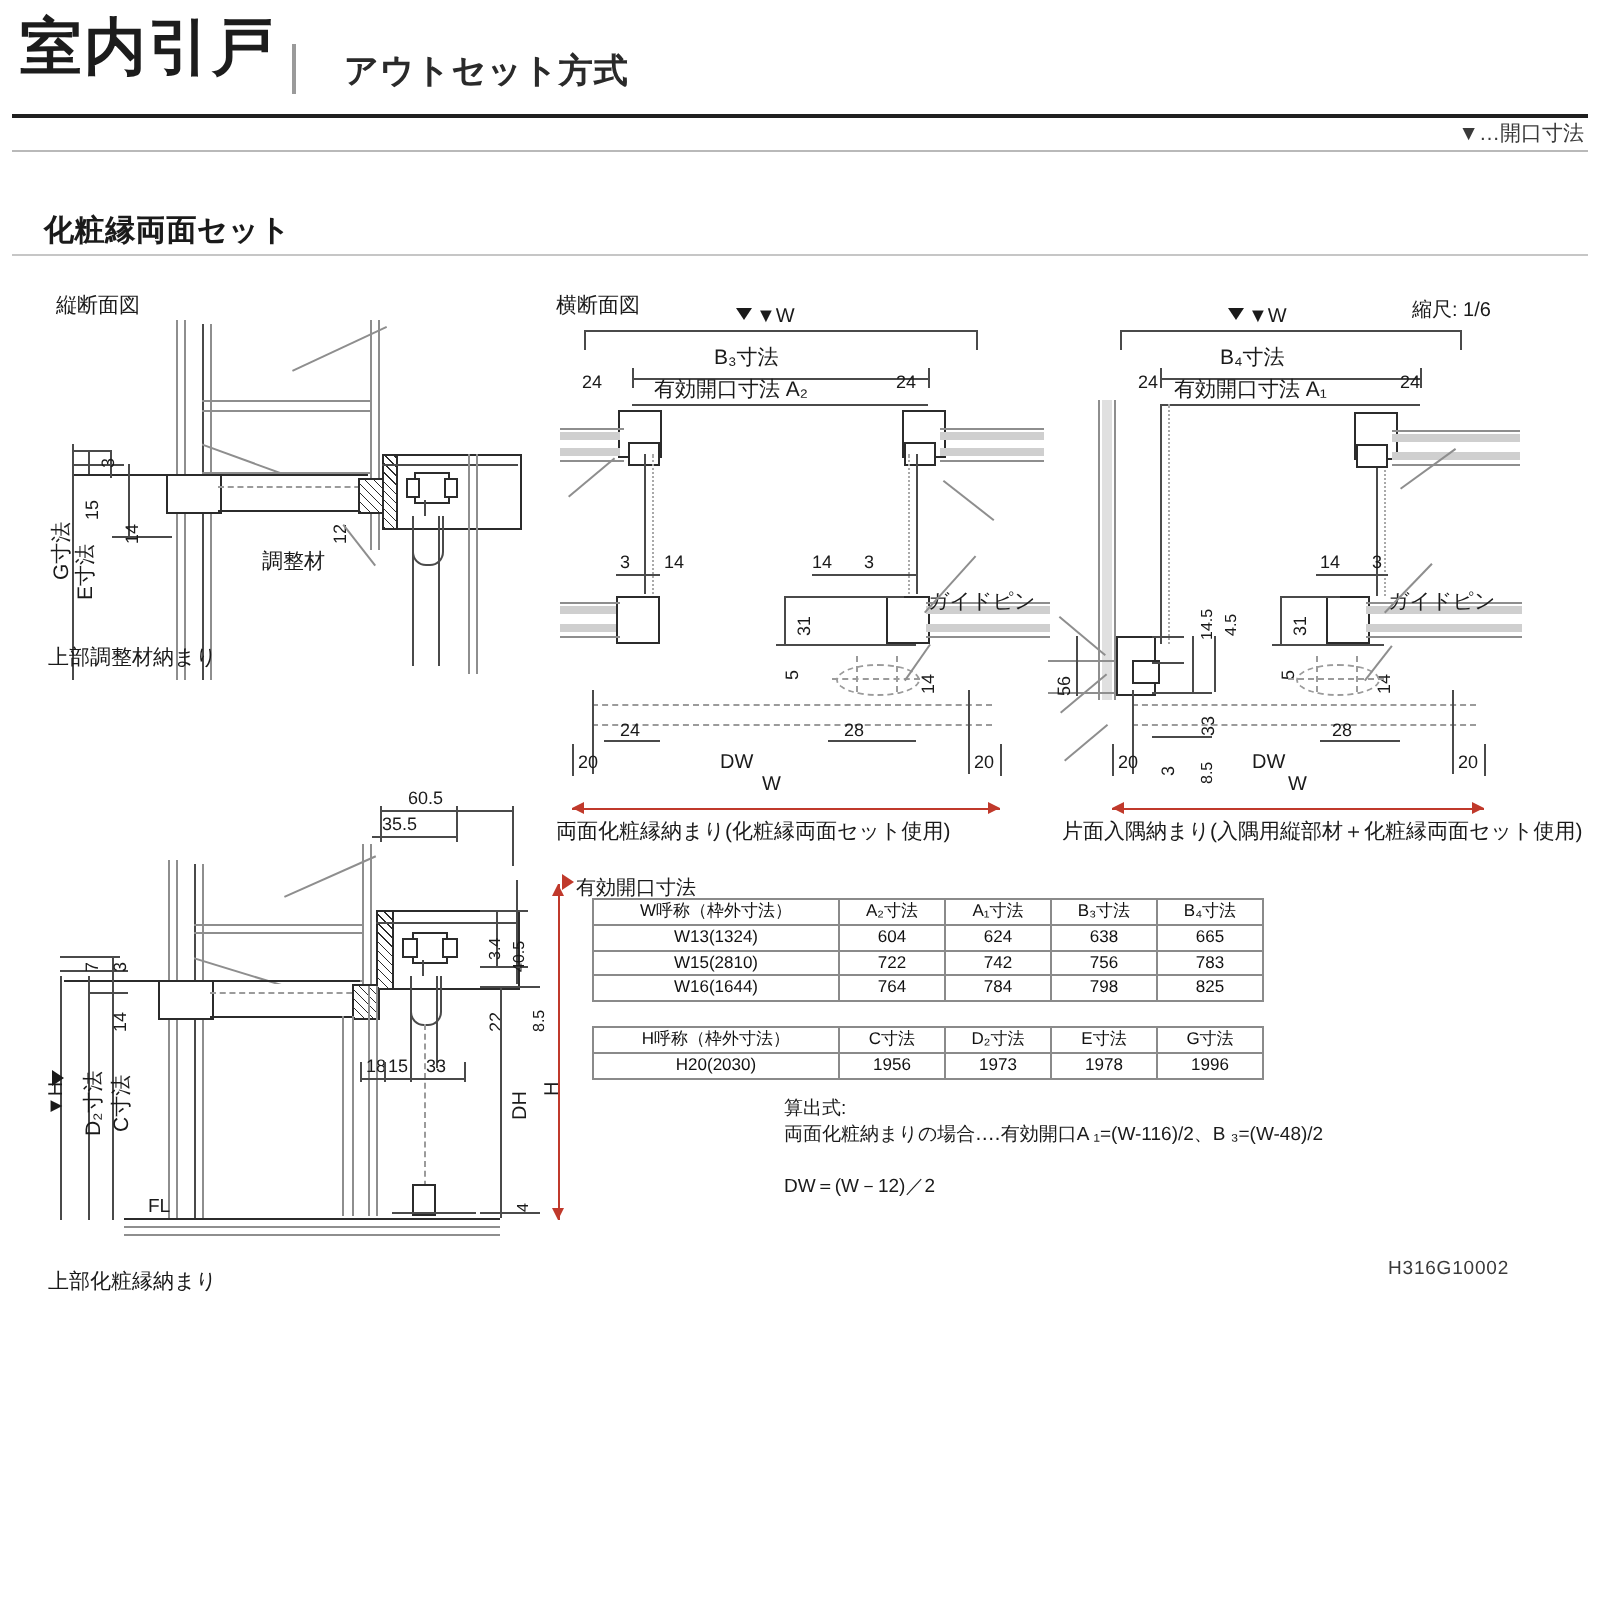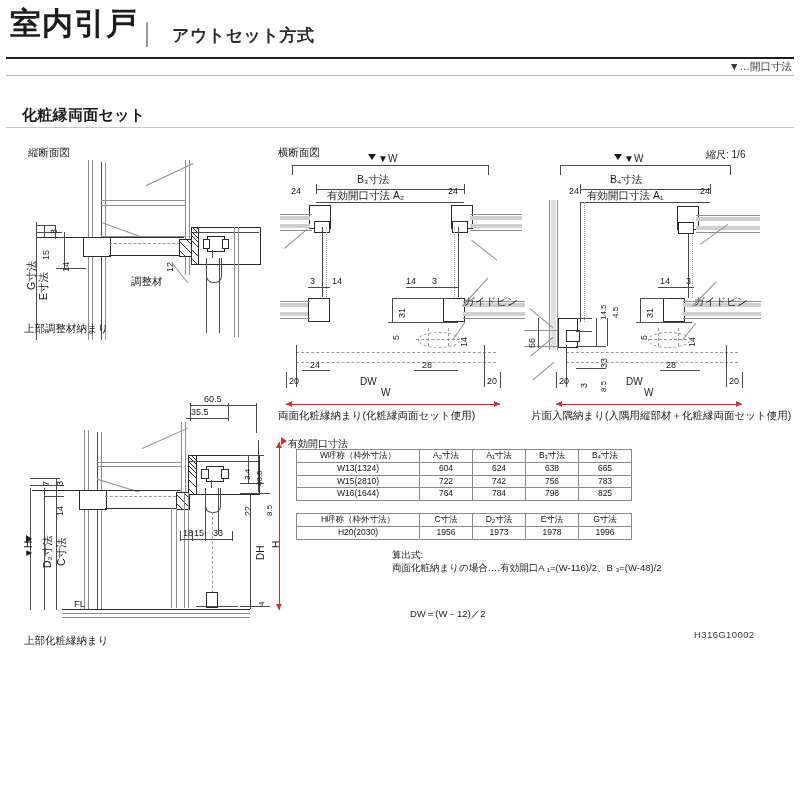--- a/index.html
+++ b/index.html
@@ -566,17 +566,17 @@
         <td>1956</td>
         <td>1973</td>
         <td>1978</td>
         <td>1996</td>
       </tr>
     </tbody>
   </table>
 
   <div class="formula" style="left:392px;top:549px;">算出式:</div>
   <div class="formula" style="left:392px;top:562px;">両面化粧納まりの場合‥‥有効開口A ₁=(W-116)/2、B ₃=(W-48)/2</div>
-  <div class="formula" style="left:410px;top:588px;margin-top:20px;">DW＝(W－12)／2</div>
+  <div class="formula" style="left:392px;top:588px;">DW＝(W－12)／2</div>
 
   <div class="docid" style="left:694px;top:629px;">H316G10002</div>
 
 </div>
 
 </body></html>

